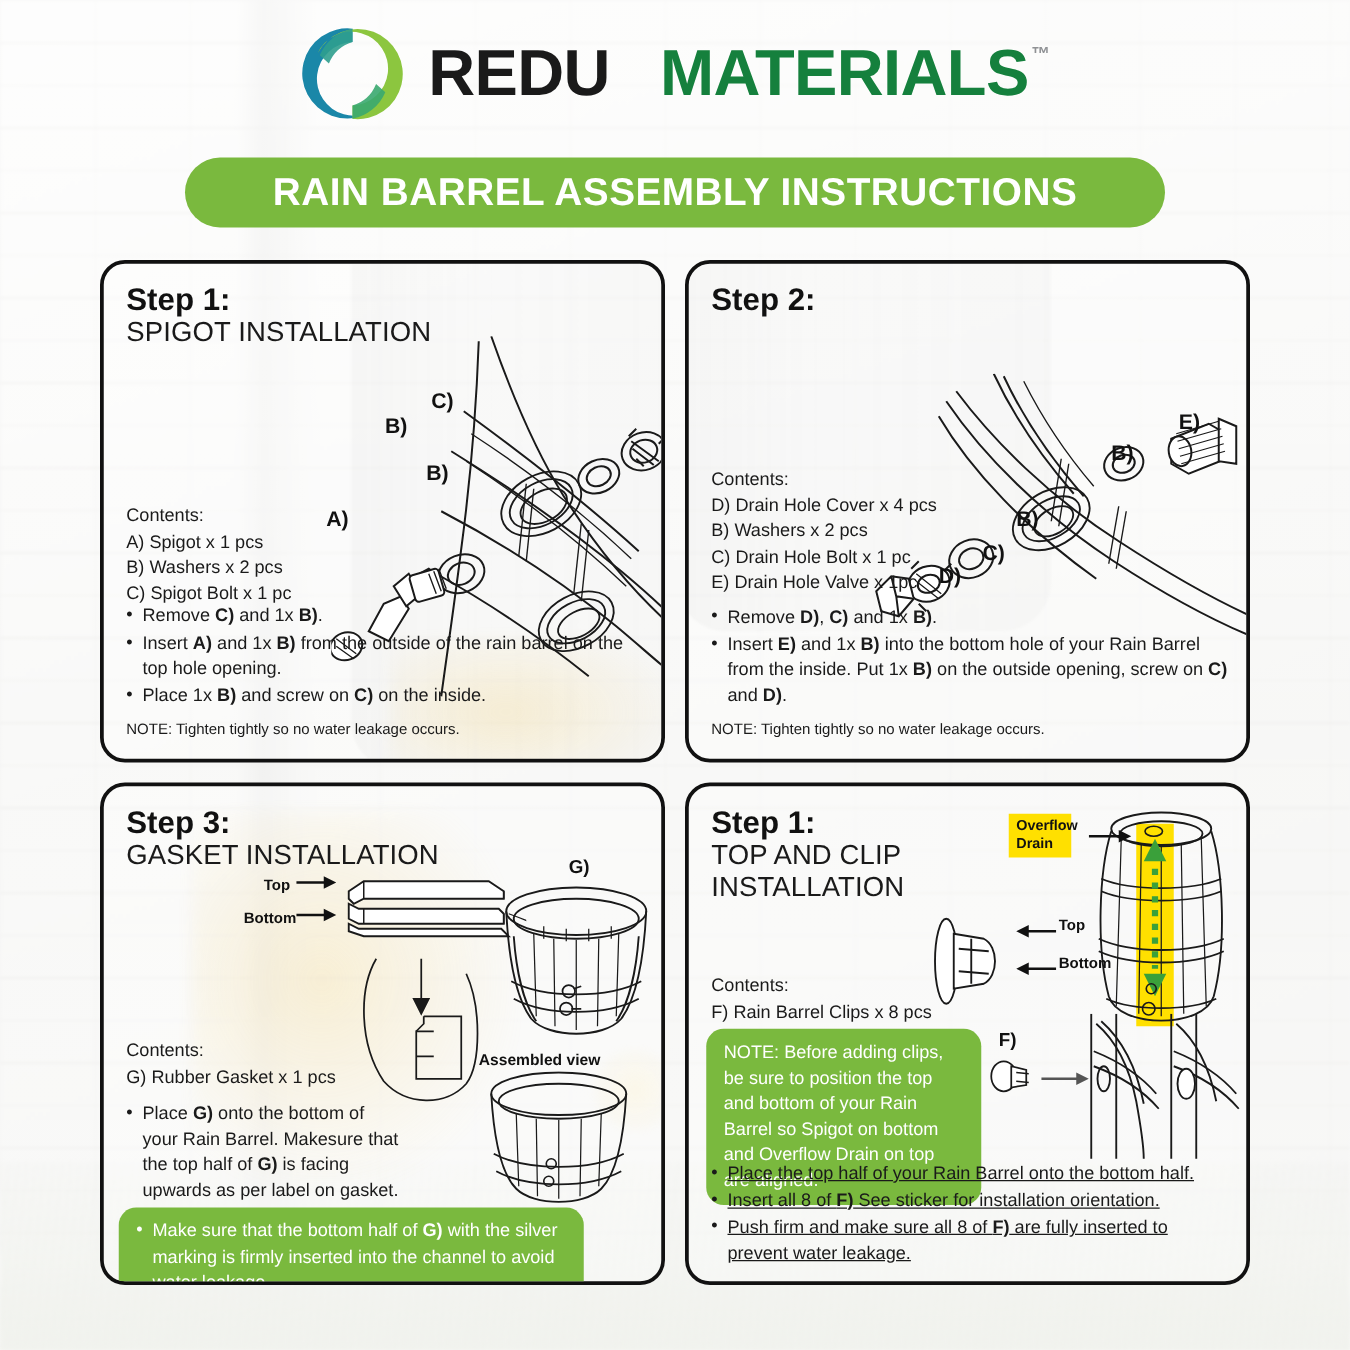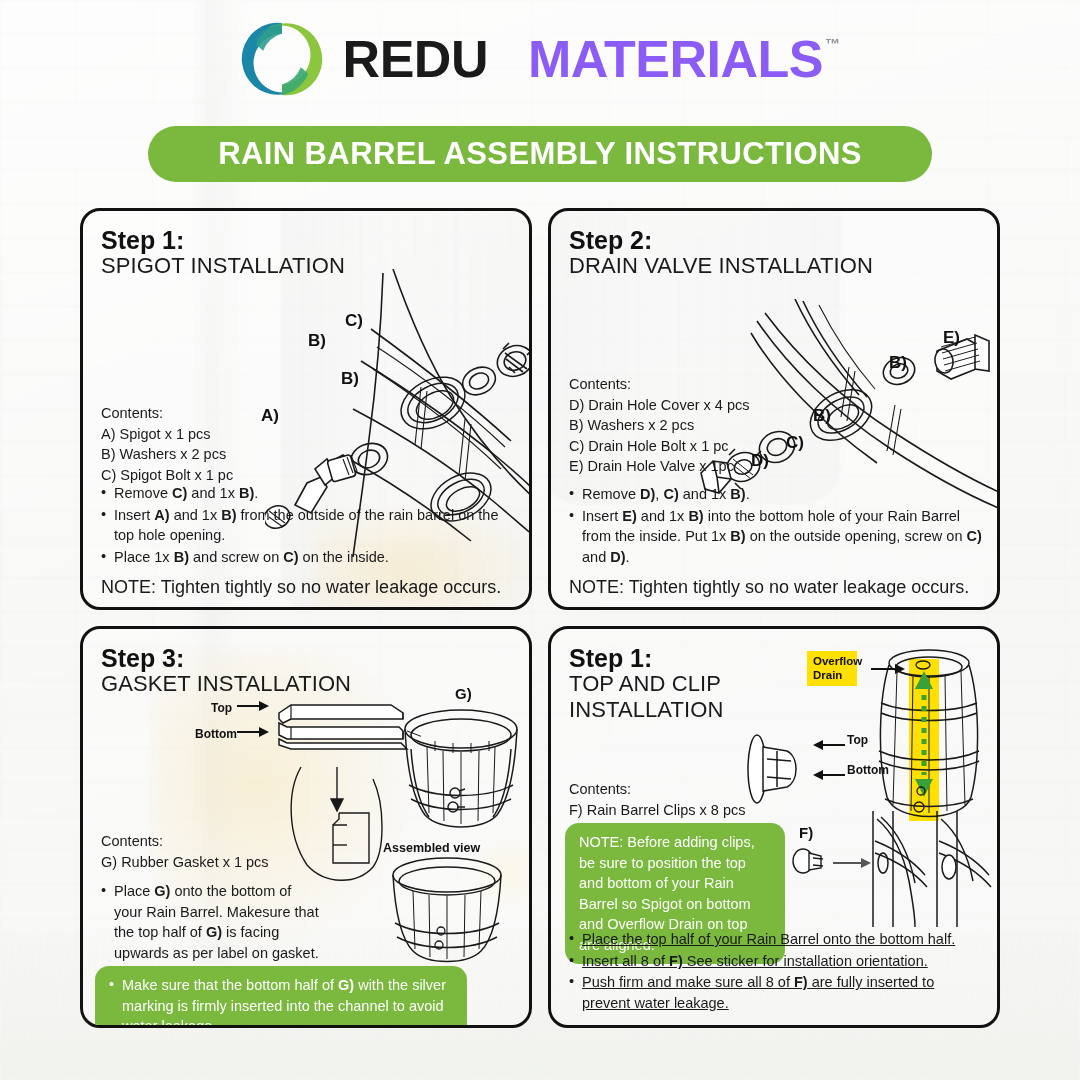--- a/index.html
+++ b/index.html
@@ -43,21 +43,21 @@
     position: absolute; top: 0; left: 0; right: 0; height: 118px;
     display: flex; align-items: center; justify-content: center; gap: 20px;
     z-index: 5;
   }
   .logo-mark { width: 82px; height: 82px; flex: none; }
   .wordmark {
     font-size: 52px; font-weight: bold; letter-spacing: -0.5px;
     display: flex; align-items: center;
   }
   .wm-redu { color: #1a1a1a; }
-  .wm-mat  { color: #8b5cf6; margin-left: 40px; }
+  .wm-mat  { color: #15803d; margin-left: 40px; }
   .wm-tm   { color: #8f9194; font-size: 15px; margin-left: 2px; align-self: flex-start; margin-top:6px; }
 
   
   .title-banner {
     position: absolute; top: 126px; left: 148px; width: 784px; height: 56px;
     background: #7ab93e; border-radius: 28px;
     display: flex; align-items: center; justify-content: center;
     z-index: 5;
   }
   .title-banner span {
@@ -83,21 +83,21 @@
   }
   .panel-inner { position: relative; z-index: 3; padding: 16px 18px 12px 18px; height: 100%; }
 
   .step-no { font-size: 25px; font-weight: bold; color: #111; line-height: 1.05; }
   .step-title { font-size: 22px; color: #1a1a1a; line-height: 1.16; letter-spacing: .1px; font-weight: 300; }
 
   .contents-block { font-size: 14.5px; color: #1a1a1a; line-height: 1.42; }
   .bullets { font-size: 14.5px; color: #1a1a1a; line-height: 1.42; }
   .bullets .bl { position: relative; padding-left: 13px; margin-bottom: 1px; }
   .bullets .bl::before { content: "•"; position: absolute; left: 0; top: -1px; }
-  .note { font-size: 18px; color: #1a1a1a; line-height: 1.42; }
+  .note { font-size: 12px; color: #1a1a1a; line-height: 1.42; }
   b { font-weight: bold; }
 
   .callout {
     background: #7ab93e; color: #fff; border-radius: 14px;
     font-size: 14.5px; line-height: 1.42; padding: 9px 14px;
   }
   .callout .bl { position: relative; padding-left: 13px; }
   .callout .bl::before { content: "•"; position: absolute; left: 0; top: -1px; }
 
   
@@ -314,21 +314,20 @@
 
         <g fill="#fff" stroke="#1a1a1a" stroke-width="1.6">
           <path d="M2 174 L14 162 L28 164 L32 180 L20 194 L6 190 Z"></path>
           <path d="M14 162 L18 178 L32 180 M18 178 L20 194"></path>
         </g>
       </svg>
     </div>
 
     <div class="panel-inner">
       <div class="step-no">Step 2:</div>
-      <div class="step-title">DRAIN VALVE INSTALLATION</div>
 
       <div class="abs contents-block" style="left:18px; top:163px; width:250px;">
         <div>Contents:</div>
         <div>D) Drain Hole Cover x 4 pcs</div>
         <div>B) Washers x 2 pcs</div>
         <div>C) Drain Hole Bolt x 1 pc</div>
         <div>E) Drain Hole Valve x 1pc</div>
       </div>
 
       <div class="abs bullets" style="left:18px; top:273px; width:414px;">

